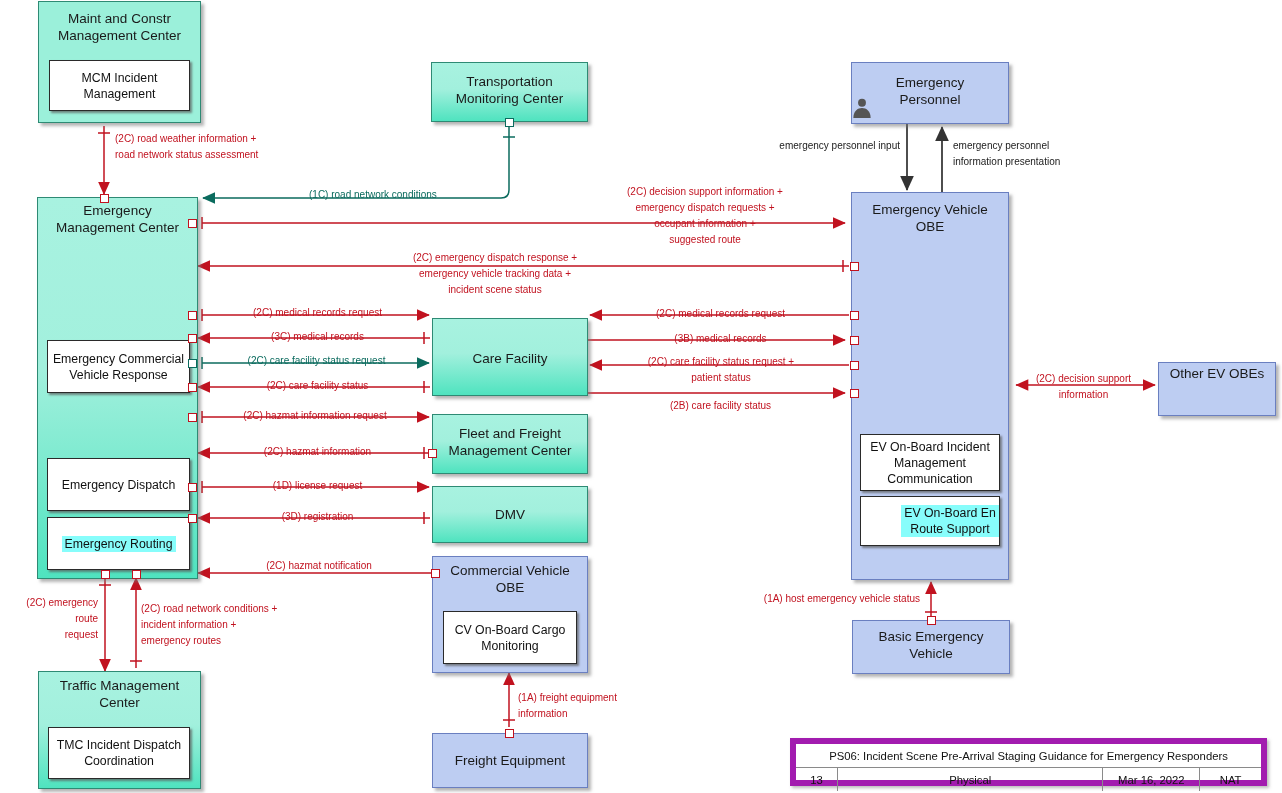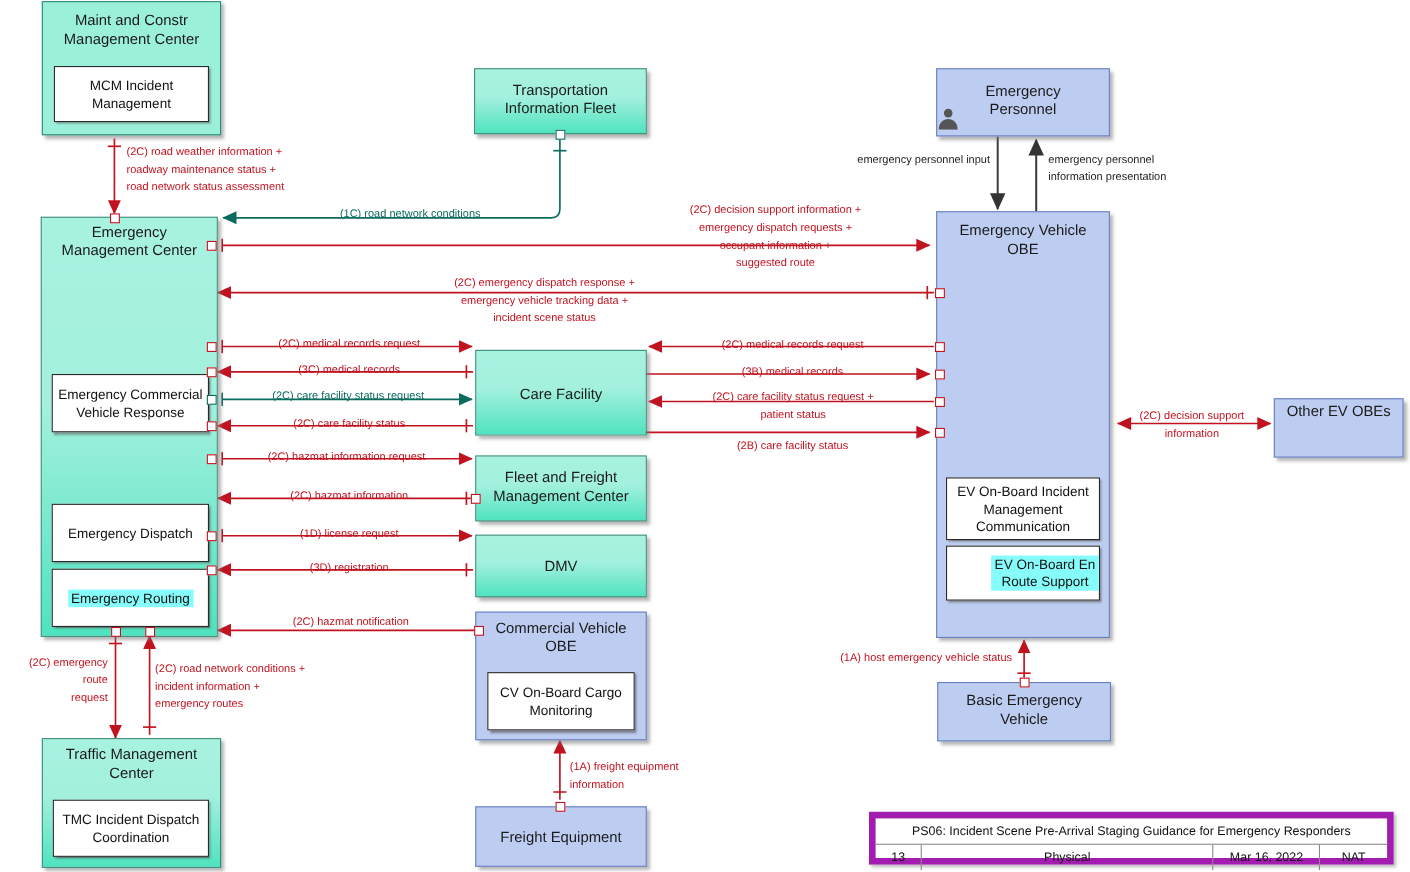--- a/index.html
+++ b/index.html
@@ -144,21 +144,21 @@
       <div>Management Center</div>
     </div>
   </div>
   <div class="subbox" style="left:49px;top:60px;width:141px;height:51px;">
     <span>MCM Incident Management</span>
   </div>
 
   <div class="box box-green" style="left:431px;top:62px;width:157px;height:60px;">
     <div class="box-title" style="top:10px;">
       <div>Transportation</div>
-      <div>Information Fleet</div>
+      <div>Monitoring Center</div>
     </div>
   </div>
   <div class="port green" style="left:505px;top:118px;"></div>
 
   <div class="box box-green" style="left:37px;top:197px;width:161px;height:382px;">
     <div class="box-title" style="top:4px;">
       <div>Emergency</div>
       <div>Management Center</div>
     </div>
   </div>
@@ -271,21 +271,20 @@
   <div class="box box-blue" style="left:852px;top:620px;width:158px;height:54px;">
     <div class="box-title" style="top:7px;">
       <div>Basic Emergency</div>
       <div>Vehicle</div>
     </div>
   </div>
   <div class="port" style="left:927px;top:616px;"></div>
 
   <div class="flabel ta-l" style="left:115px;top:131px;width:320px;">
     <div>(2C) road weather information +</div>
-    <div>roadway maintenance status +</div>
     <div>road network status assessment</div>
   </div>
 
   <div class="flabel green ta-l" style="left:309px;top:187px;width:230px;">
     <div>(1C) road network conditions</div>
   </div>
 
   <div class="flabel ta-c" style="left:560px;top:184px;width:290px;">
     <div>(2C) decision support information +</div>
     <div>emergency dispatch requests +</div>

